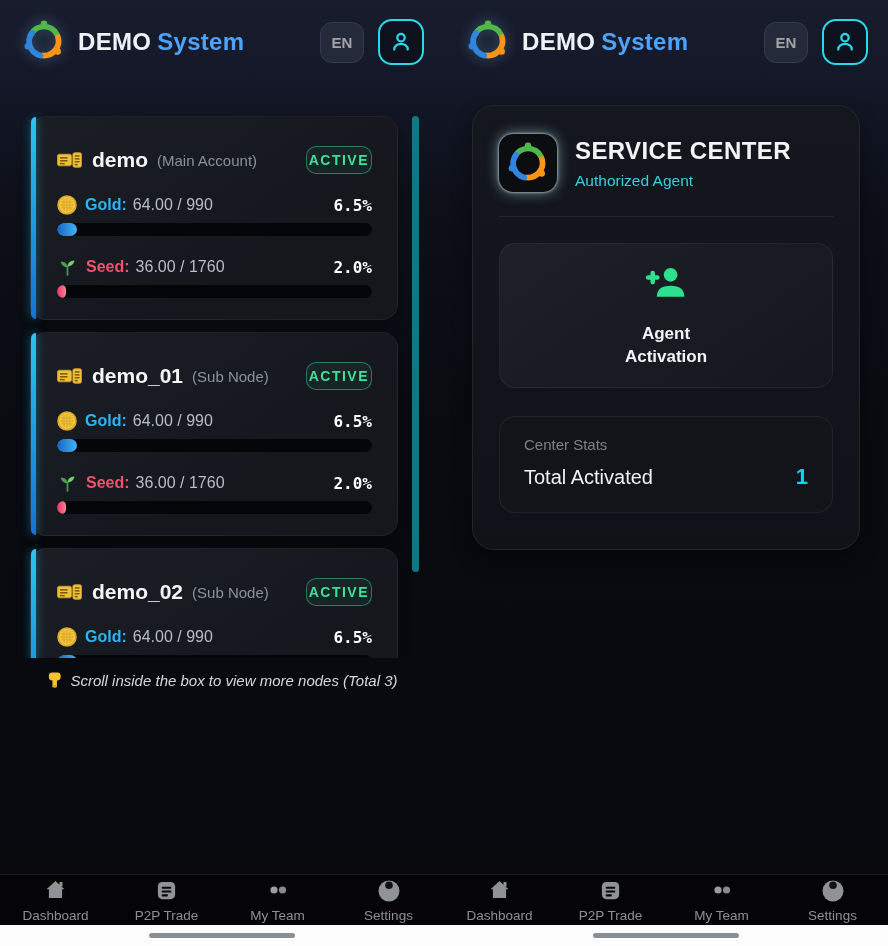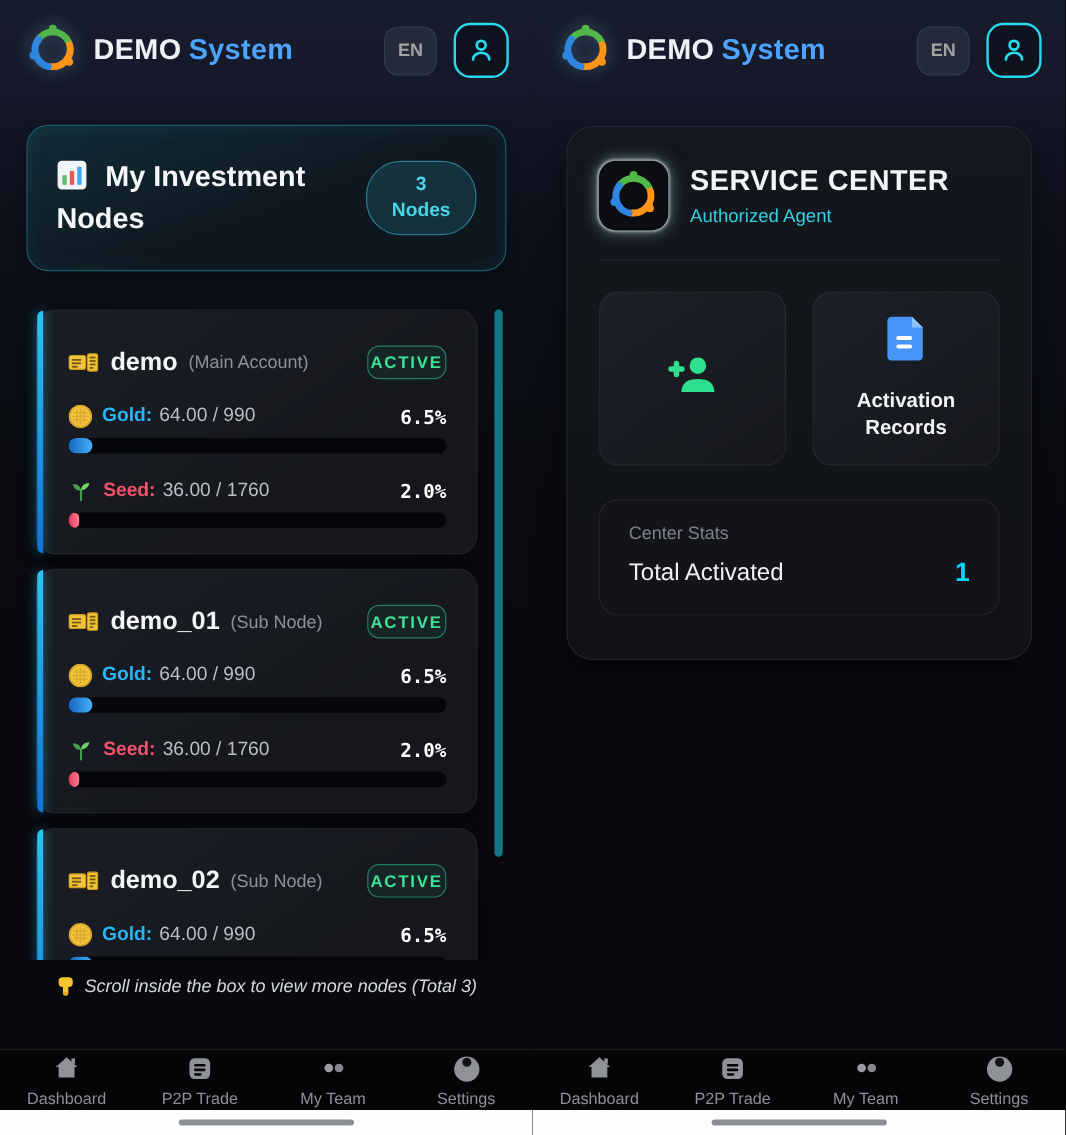--- a/index.html
+++ b/index.html
@@ -122,36 +122,20 @@
       <span class="lang-btn">EN</span>
       <span class="profile-btn">
         <svg width="26" height="26" viewBox="0 0 24 24" fill="none" stroke="#27d9ea" stroke-width="2.1" stroke-linecap="round">
           <circle cx="12" cy="8" r="3.4"></circle>
           <path d="M5.8 19 v-.4 a6.2 4.8 0 0 1 12.4 0 v.4"></path>
         </svg>
       </span>
     </span>
   </div>
 
-  <div class="invest-panel">
-    <div class="invest-title">
-      <span class="chart-ic">
-        <svg width="26" height="26" viewBox="0 0 26 26">
-            <rect x="1" y="1" width="24" height="24" rx="3.5" fill="#f2f5f8"></rect>
-            <rect x="5" y="13" width="3.6" height="8" fill="#66bb6a"></rect>
-            <rect x="11.2" y="9.5" width="3.6" height="11.5" fill="#ef5350"></rect>
-            <rect x="17.4" y="6" width="3.6" height="15" fill="#42a5f5"></rect>
-          </svg>
-      </span><span>My Investment Nodes</span>
-    </div>
-    <div class="nodes-pill">
-      <div>3</div>
-      <div>Nodes</div>
-    </div>
-  </div>
 
   <div class="scrollbox">
 
   <div class="node-card">
     <div class="node-head">
       <span style="display:flex">
         <svg width="25" height="20" viewBox="0 0 26 20">
           <rect x="0.5" y="4" width="14.5" height="12" rx="2" fill="#f0c33c" stroke="#c79a1e"></rect>
           <rect x="3" y="7" width="8" height="1.6" fill="#7a5c0d"></rect>
           <rect x="3" y="10" width="8" height="1.6" fill="#7a5c0d"></rect>
@@ -425,34 +409,23 @@
   <div class="action-tile">
     <span>
       <svg width="44" height="40" viewBox="0 0 48 42">
         <rect x="2" y="12.5" width="15" height="5" rx="2.5" fill="#2ee08e"></rect>
         <rect x="7" y="7.5" width="5" height="15" rx="2.5" fill="#2ee08e"></rect>
         <circle cx="29" cy="12" r="7.5" fill="#2ee08e"></circle>
         <path d="M14 36 q0 -12 15 -12 t15 12 z" fill="#2ee08e"></path>
       </svg>
     </span>
 
-  </div>
-
-  <div class="action-tile">
-
-    <span>
-      <svg width="36" height="40" viewBox="0 0 36 40">
-        <path d="M6 2 h17 l9 9 v24 a3.5 3.5 0 0 1 -3.5 3.5 h-22.5 a3.5 3.5 0 0 1 -3.5 -3.5 v-29.5 a3.5 3.5 0 0 1 3.5 -3.5 z" fill="#4596f7"></path>
-        <path d="M23 2 l9 9 h-9 z" fill="#8ec2fb"></path>
-        <rect x="10" y="18" width="13" height="3.4" rx="1.4" fill="#ffffff"></rect>
-        <rect x="10" y="25" width="13" height="3.4" rx="1.4" fill="#ffffff"></rect>
-      </svg>
-    </span>
-    <span class="action-label">Activation Records</span>
-  </div>
+    <span class="action-label">Agent Activation</span>
+  </div>
+
 </div>
     <div class="stats-card">
       <div class="stats-heading">Center Stats</div>
       <div class="stats-row">
         <span class="stats-label">Total Activated</span>
         <span class="stats-value">1</span>
       </div>
     </div>
   </div>
 

